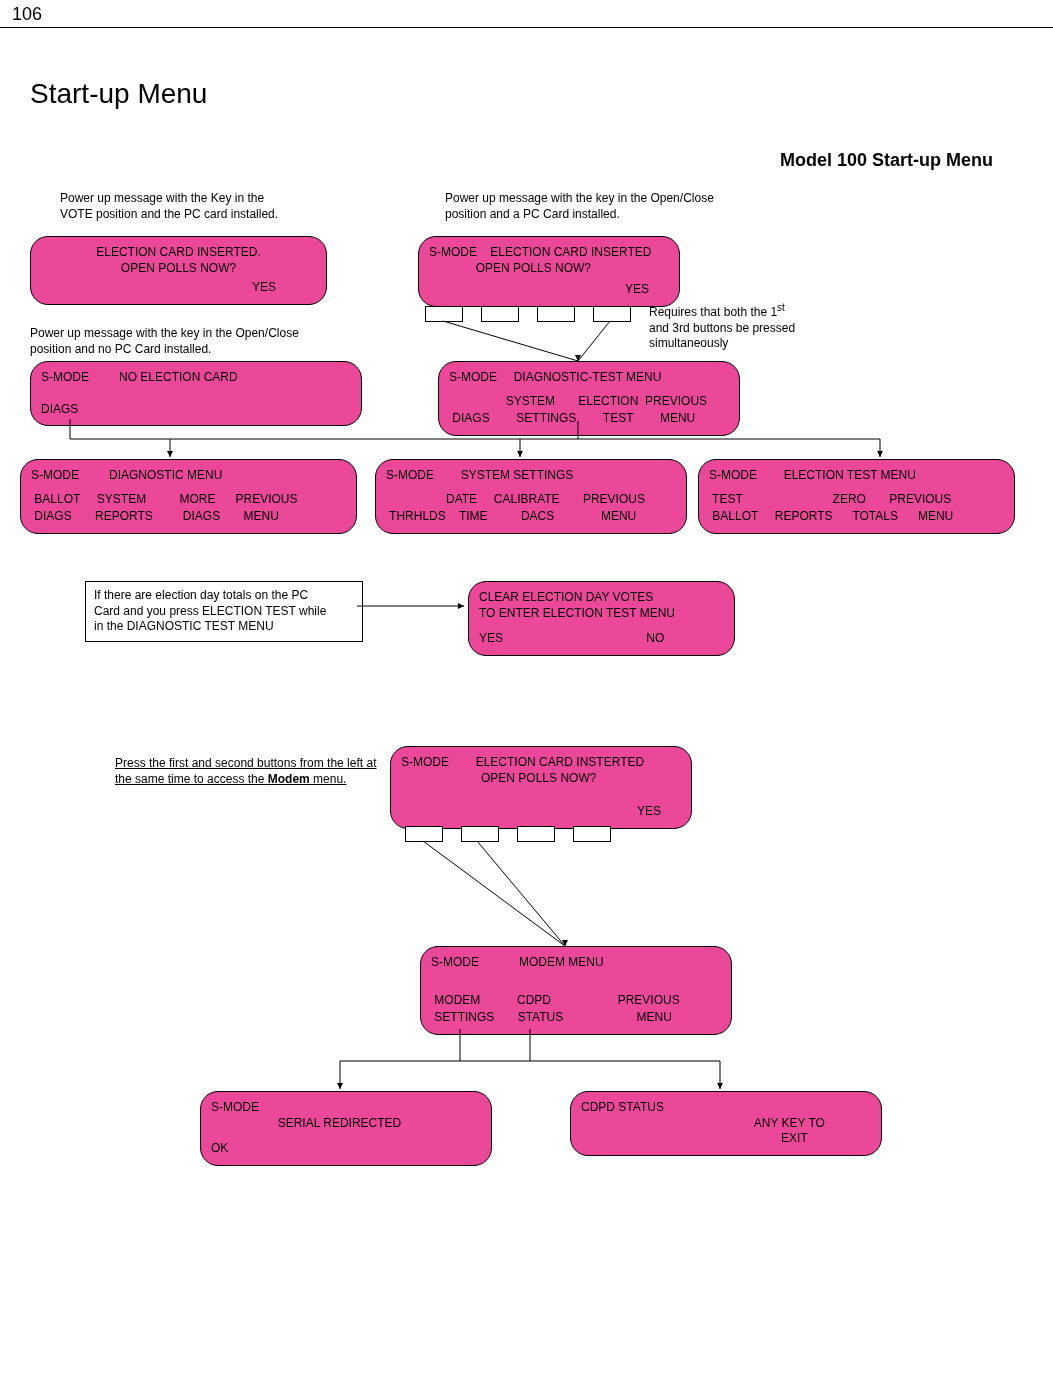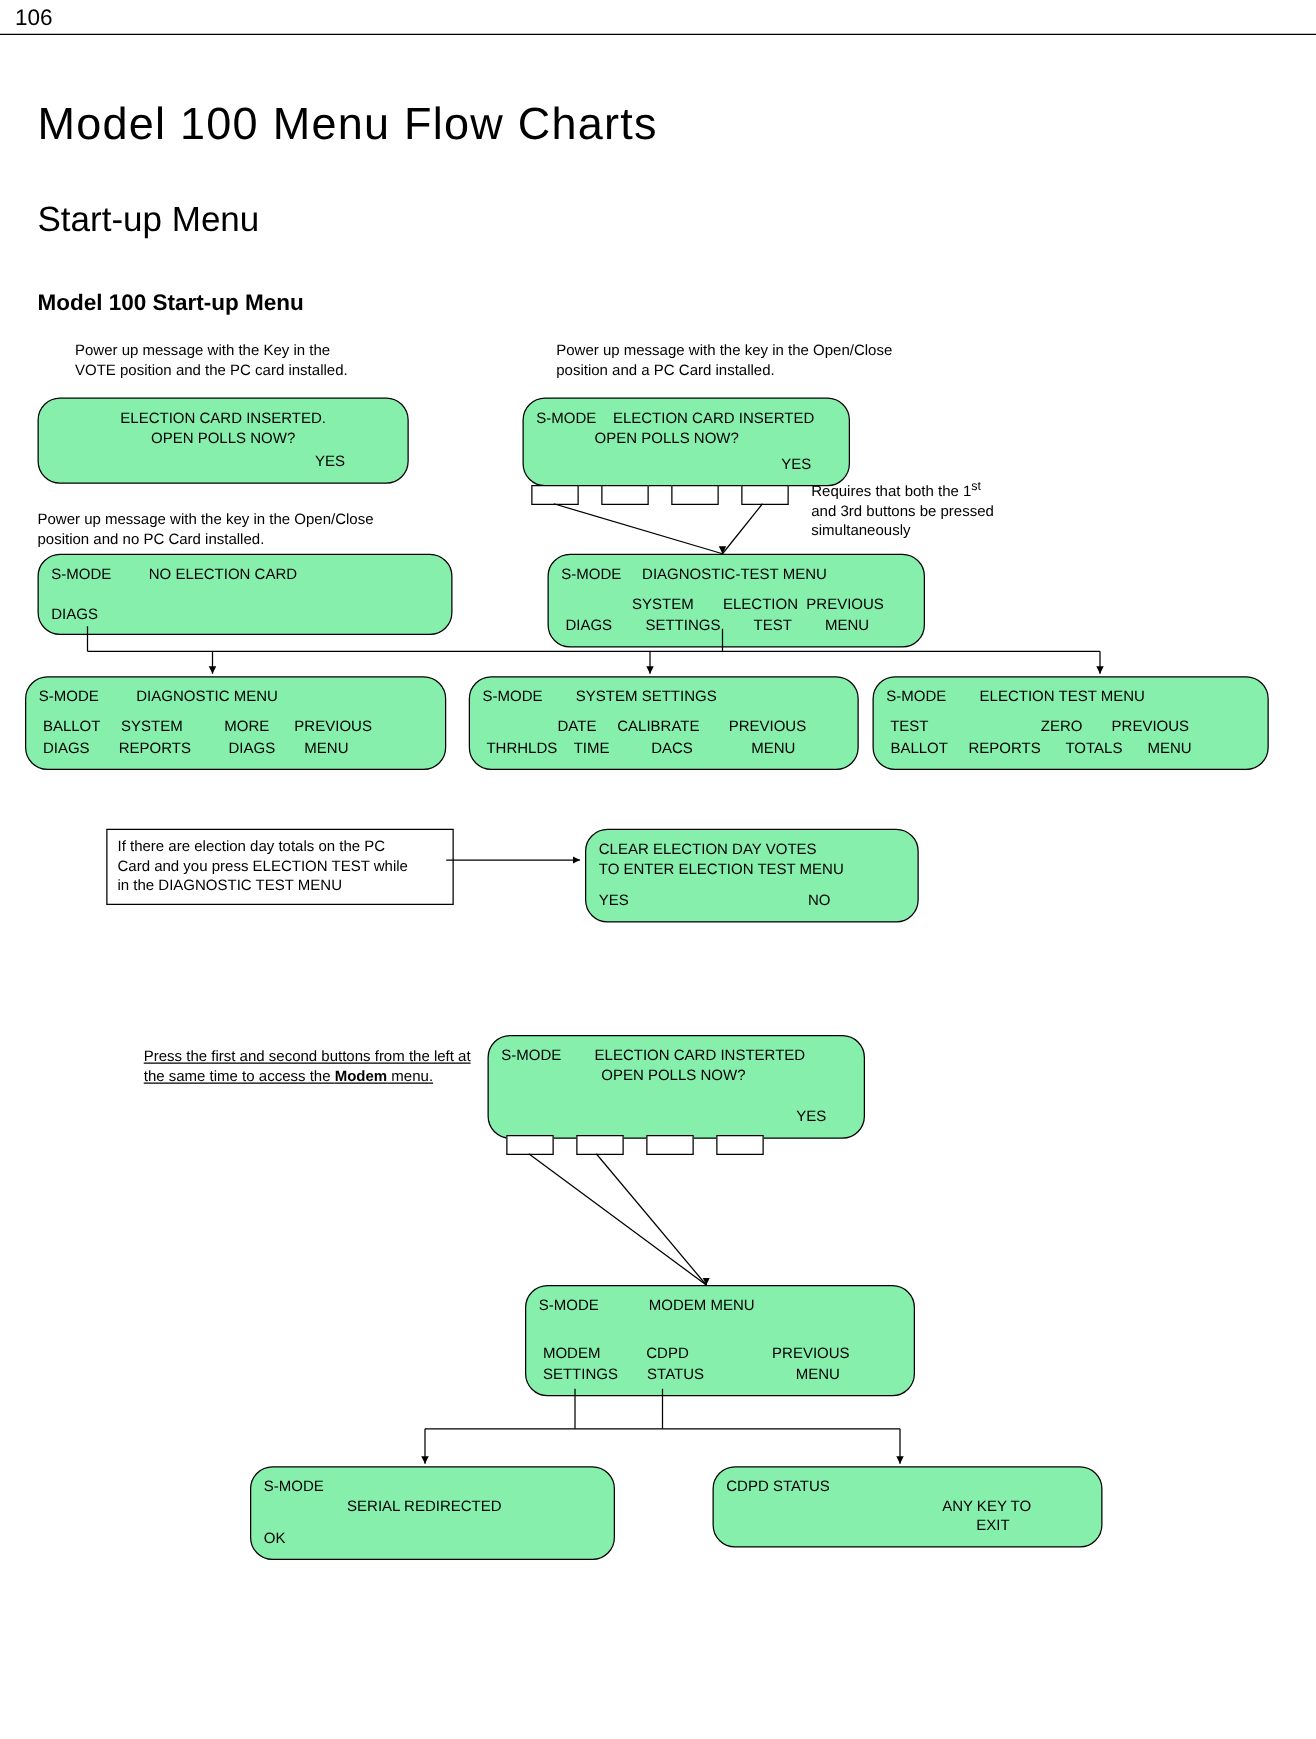--- a/index.html
+++ b/index.html
@@ -27,42 +27,42 @@
     margin: 0 0 40px 0;
   }
   h2.sub-title {
     font-size: 28px;
     font-weight: 400;
     margin: 0 0 40px 0;
   }
   .right-title {
     font-size: 18px;
     font-weight: 700;
-    text-align: left;
+    text-align: right;
     margin-right: 30px;
     margin-bottom: 20px;
   }
   .canvas {
     position: relative;
     width: 990px;
     height: 1120px;
   }
   .caption {
     position: absolute;
     font-size: 12px;
     line-height: 1.3;
   }
   .screen-box {
     position: absolute;
     border: 1.5px solid #000;
     border-radius: 18px;
     padding: 8px 10px 8px 10px;
     font-size: 12px;
     line-height: 1.3;
-    background: #86efac;
+    background: #ec4899;
   }
   .screen-box .row-top {
     white-space: pre;
   }
   .screen-box .row-bottom {
     white-space: pre;
     margin-top: 2px;
   }
   .note-box {
     position: absolute;
@@ -91,21 +91,20 @@
   .arrowhead {
     fill: #000;
   }
 </style>
 </head>
 <body>
 
 <div class="page-number">106</div>
 
 <div class="content">
-  <h1 class="main-title">Model 100 Menu Flow Charts</h1>
   <h2 class="sub-title">Start-up Menu</h2>
   <div class="right-title">Model 100 Start-up Menu</div>
 
   <div class="canvas">
 
     <div class="caption" style="left:30px; top:0px; width:260px; white-space:pre-line;">Power up message with the Key in the
 VOTE position and the PC card installed.</div>
 
     <div class="caption" style="left:415px; top:0px; width:300px; white-space:pre-line;">Power up message with the key in the Open/Close
 position and a PC Card installed.</div>

